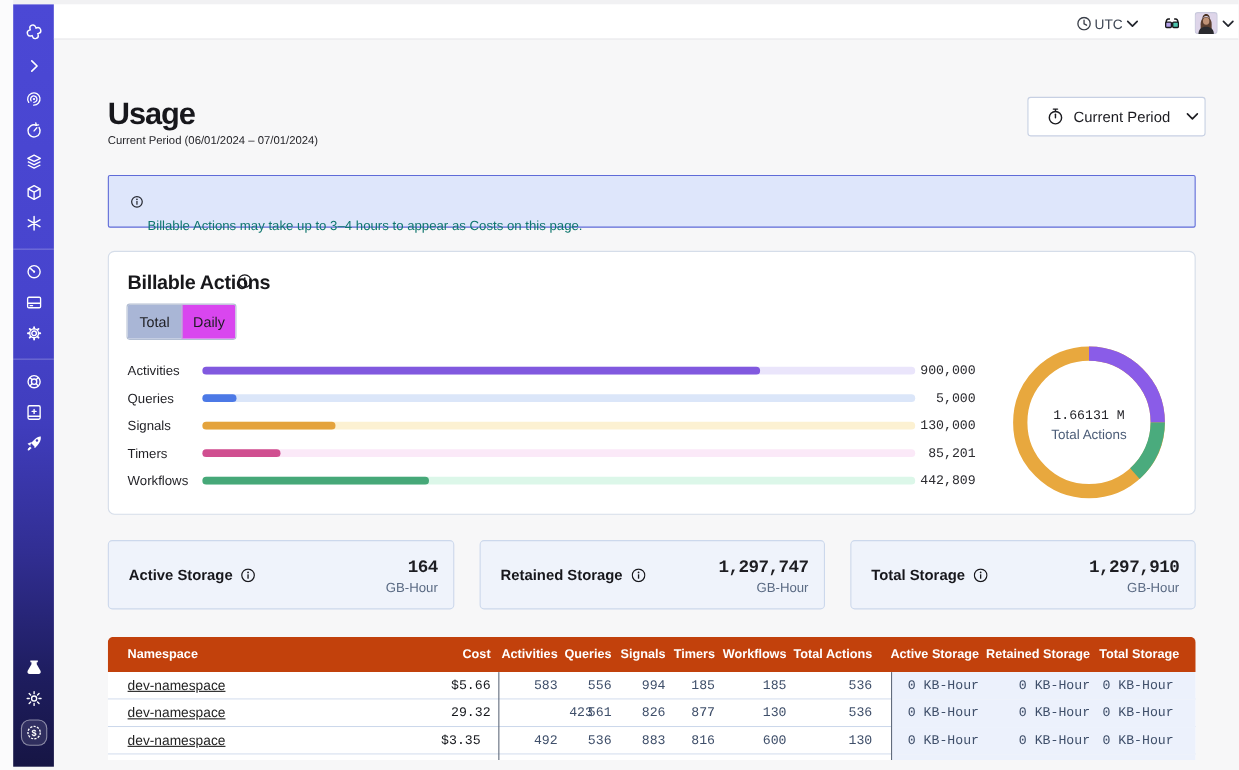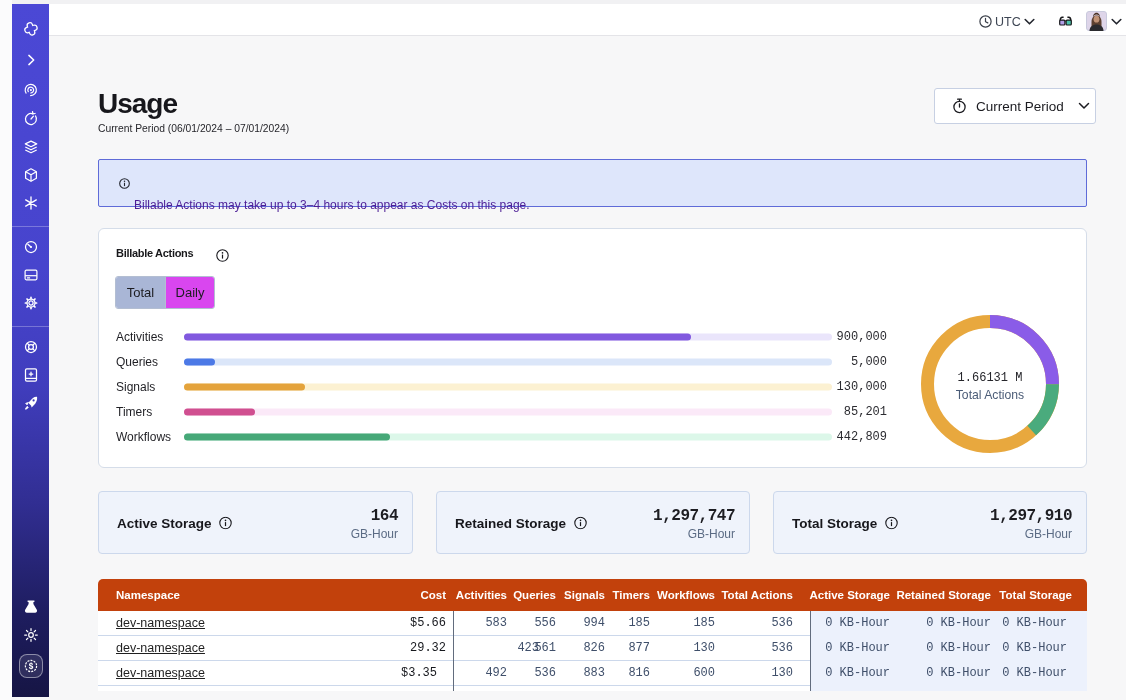--- a/index.html
+++ b/index.html
@@ -13,24 +13,24 @@
 .sicon { position:absolute; left:50%; transform:translate(-50%,-50%); }
 .sdiv { position:absolute; left:0; width:37px; height:1px; background:rgba(255,255,255,0.28); }
 #topbar { left:49px; top:4px; width:1077px; height:32px; background:#fff; border-bottom:1px solid #e4e4e8; }
 #h1 { left:98px; top:88px; font-size:28px; font-weight:600; color:#17171c; letter-spacing:-1px; }
 #sub { left:98px; top:123px; font-size:10.3px; color:#26262b; }
 #periodbtn { left:934px; top:88px; width:162px; height:36px; background:#fff;
   border:1px solid #c7d0e3; border-radius:3px; display:flex; align-items:center; }
 #periodbtn span { font-size:13.5px; font-weight:500; color:#1b1b20; margin-left:9px; }
 #banner { left:98px; top:159px; width:989px; height:48px; background:#dee6fb;
   border:1px solid #5f6bd8; border-radius:2px; display:flex; align-items:center; }
-#banner .txt { font-size:12px; color:#4c1d95;margin-top:44px; }
+#banner .txt { font-size:12px; color:#0f766e;margin-top:44px; }
 #bcard { left:98px; top:228px; width:989px; height:240px; background:#fff;
   border:1px solid #d5dde9; border-radius:6px; }
-#bctitle { left:116px; top:247px; font-size:11px; font-weight:600; color:#18181b; letter-spacing:-0.3px; }
+#bctitle { left:116px; top:247px; font-size:18px; font-weight:600; color:#18181b; letter-spacing:-0.3px; }
 #tabs { left:115px; top:276px; display:flex; border:1px solid #b3bed2; border-radius:3px; overflow:hidden; }
 #tabs div { width:49px; height:31px; display:flex; align-items:center; justify-content:center;
   font-size:13px; color:#1c1c20; }
 #tabs .sel { background:#a9b6d6; font-weight:500; }
 #tabs .uns { background:#d946ef; border-left:1px solid #b3bed2; }
 .blabel { position:absolute; left:116px; font-size:12px; color:#1f1f24; transform:translateY(-50%); }
 .btrack { position:absolute; left:184px; width:648px; height:7px; border-radius:3.5px; transform:translateY(-50%); }
 .bfill { position:absolute; left:0; top:0; height:7px; border-radius:3.5px; }
 .bval { position:absolute; right:239px; font-family:"Liberation Mono",monospace; font-size:12px;
   color:#2b2b30; transform:translateY(-50%); }

